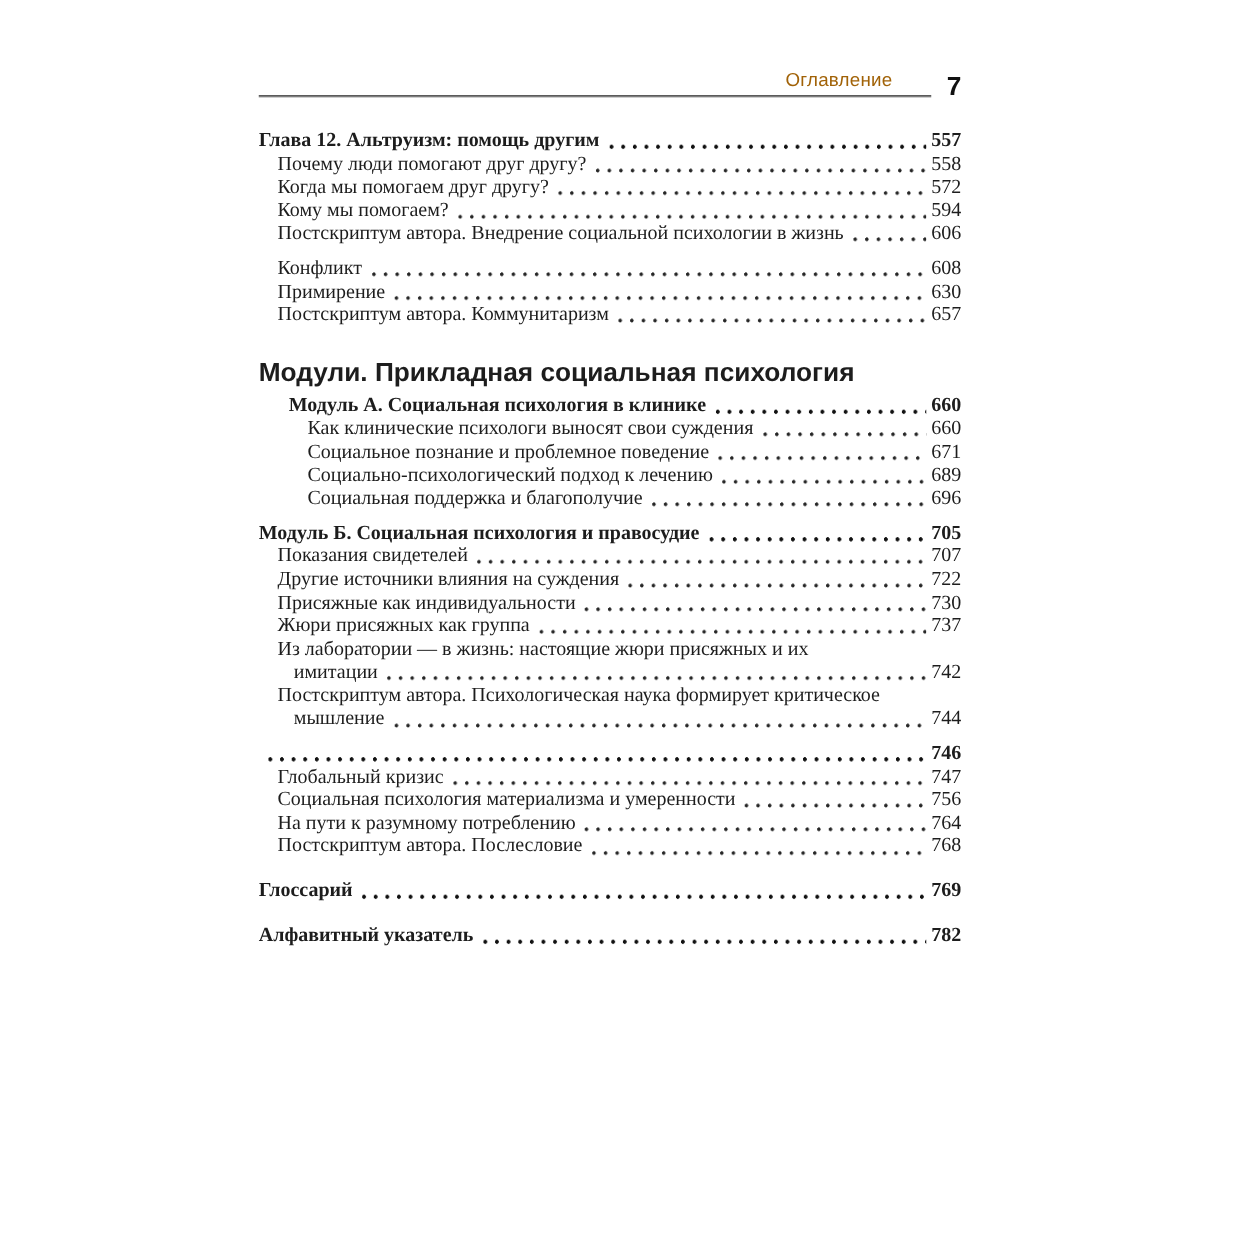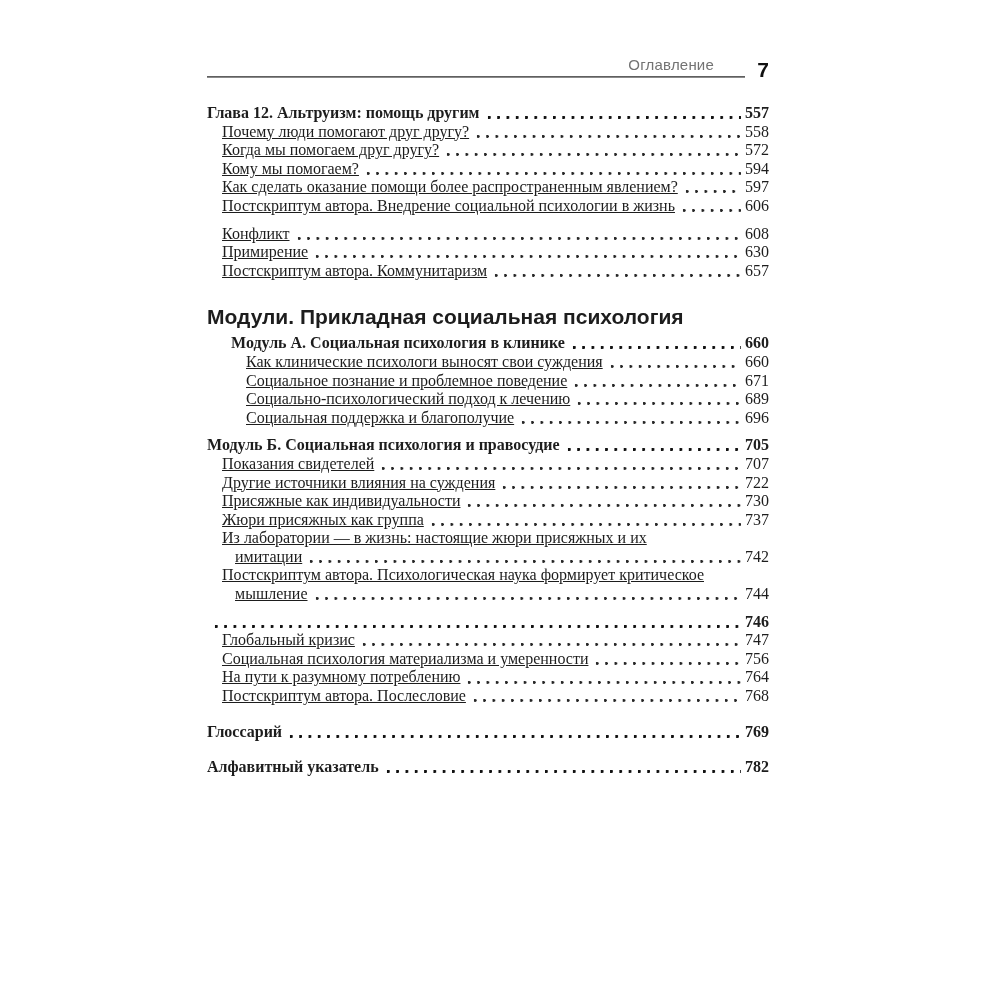--- a/index.html
+++ b/index.html
@@ -25,21 +25,21 @@
   .header {
     position: relative;
     height: 26px;
     font-family: "Liberation Sans", sans-serif;
   }
   .running-title {
     position: absolute;
     right: 55px;
     bottom: 5px;
     font-size: 15px;
-    color: #737373;
+    color: #a16207;
     letter-spacing: 0.2px;
     white-space: nowrap;
   }
   .page-number {
     position: absolute;
     right: 0;
     bottom: -4px;
     font-size: 21px;
     font-weight: bold;
     color: #111111;
@@ -68,21 +68,21 @@
     line-height: 20px;
     white-space: nowrap;
   }
   .part-heading + .block { margin-top: 7px; margin-left: 24px; }
   .row {
     display: flex;
     align-items: flex-end;
     line-height: 18.6px;
   }
   .row .title { white-space: nowrap; }
-  .sub .title { padding-left: 15px; text-decoration: underline; }
+  .sub .title { padding-left: 15px; }
   .sub .title.cont { padding-left: 28px; }
   .chapter { font-weight: bold; }
   .leader {
     flex: 1 1 auto;
     min-width: 14px;
     margin: 0 4px 0 7px;
     align-self: stretch;
     background-image: radial-gradient(circle at 2.2px 2.2px, var(--dot, #262626) 1.15px, rgba(0,0,0,0) 1.55px);
     background-size: 9.3px 4.5px;
     background-repeat: repeat-x;
@@ -118,25 +118,20 @@
           <span class="title">Когда мы помогаем друг другу?</span>
           <span class="leader"></span>
           <span class="pg">572</span>
         </div>
         <div class="row sub">
           <span class="title">Кому мы помогаем?</span>
           <span class="leader"></span>
           <span class="pg">594</span>
         </div>
         <div class="row sub">
-          <span class="title">Как сделать оказание помощи более распространенным явлением?</span>
-          <span class="leader"></span>
-          <span class="pg">597</span>
-        </div>
-        <div class="row sub">
           <span class="title">Постскриптум автора. Внедрение социальной психологии в жизнь</span>
           <span class="leader"></span>
           <span class="pg">606</span>
         </div>
       </div>
       <div class="block">
         <div class="row sub">
           <span class="title">Конфликт</span>
           <span class="leader"></span>
           <span class="pg">608</span>

